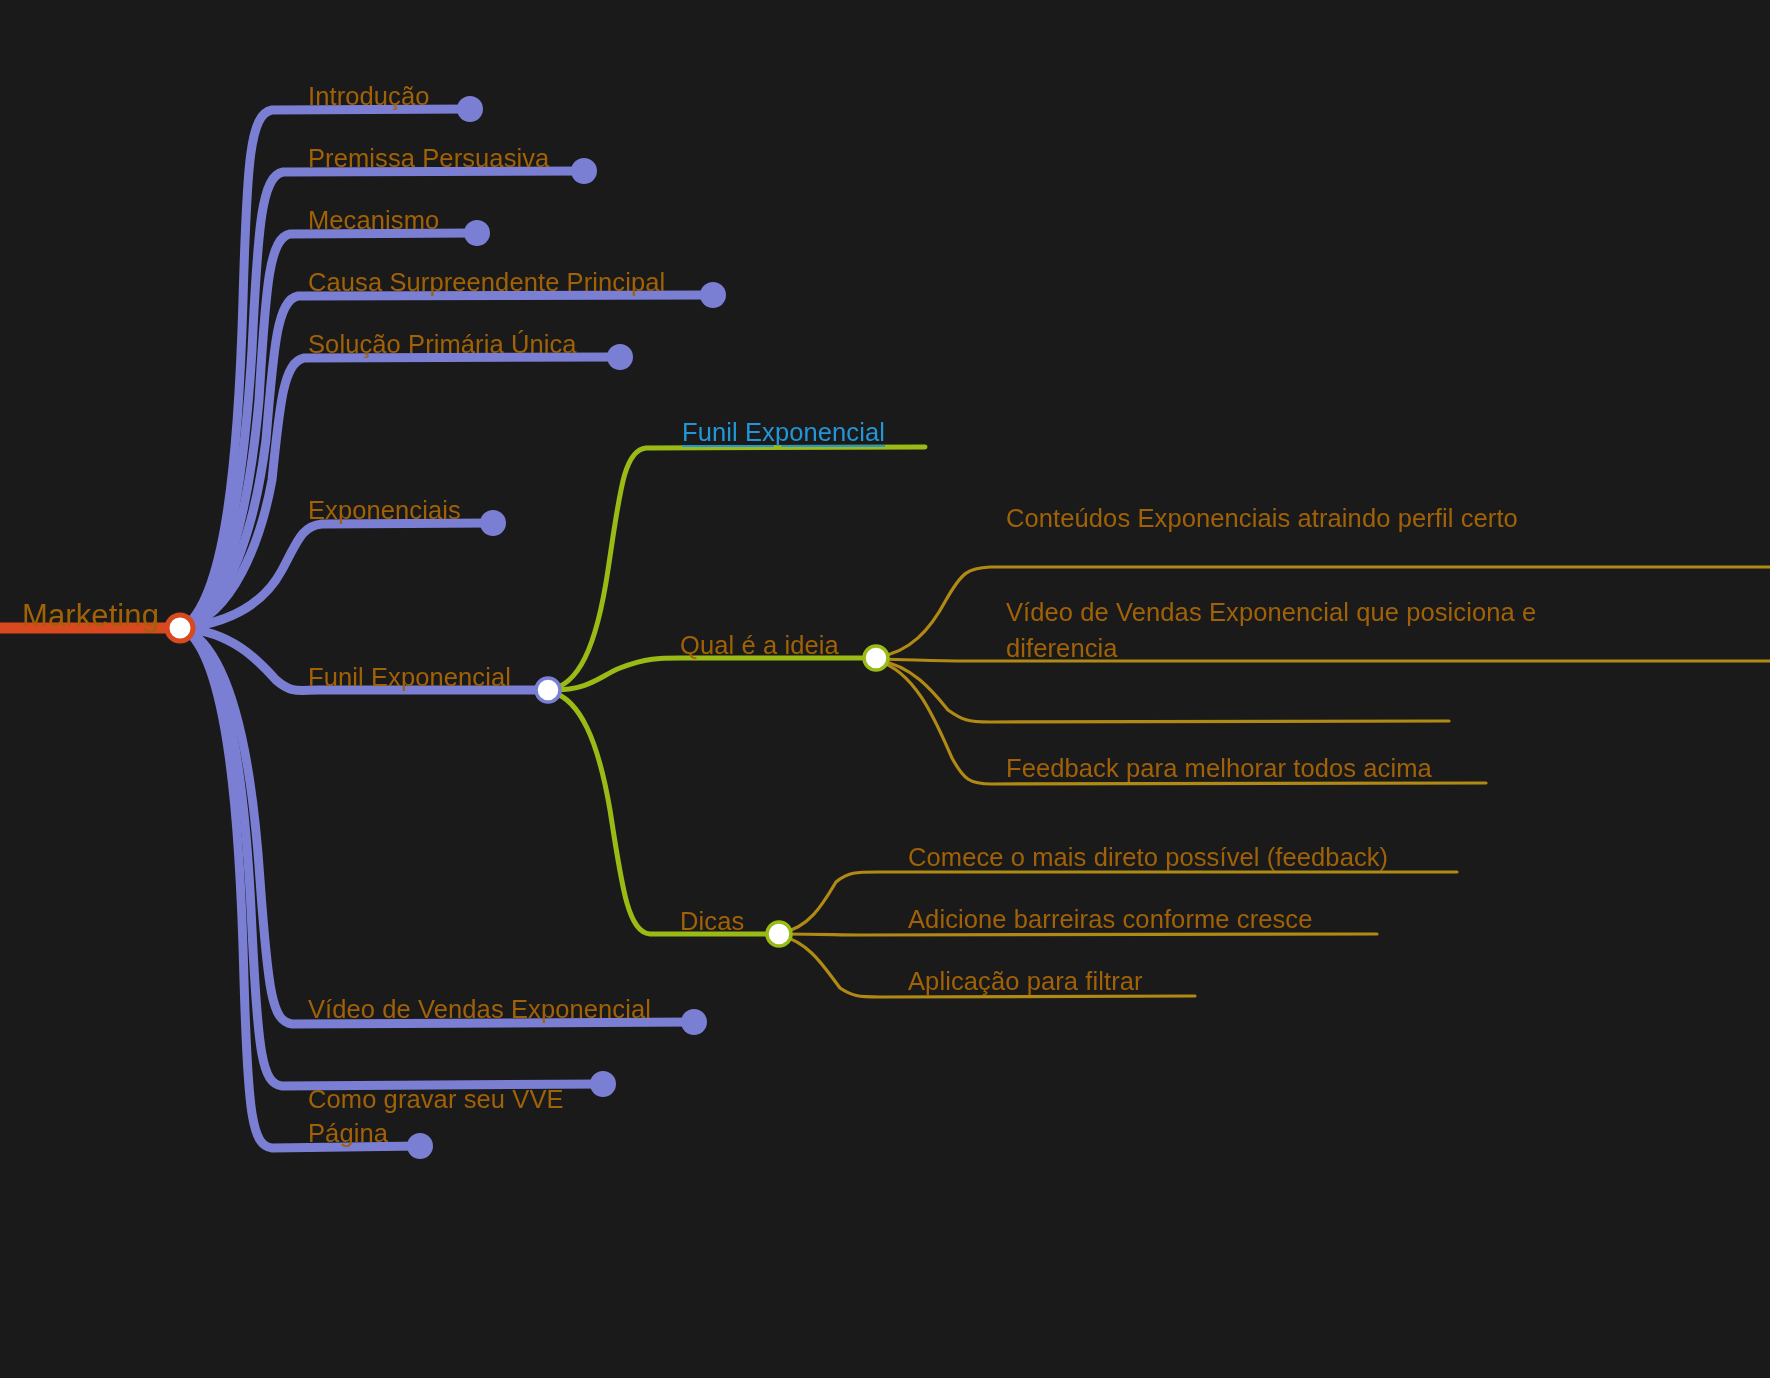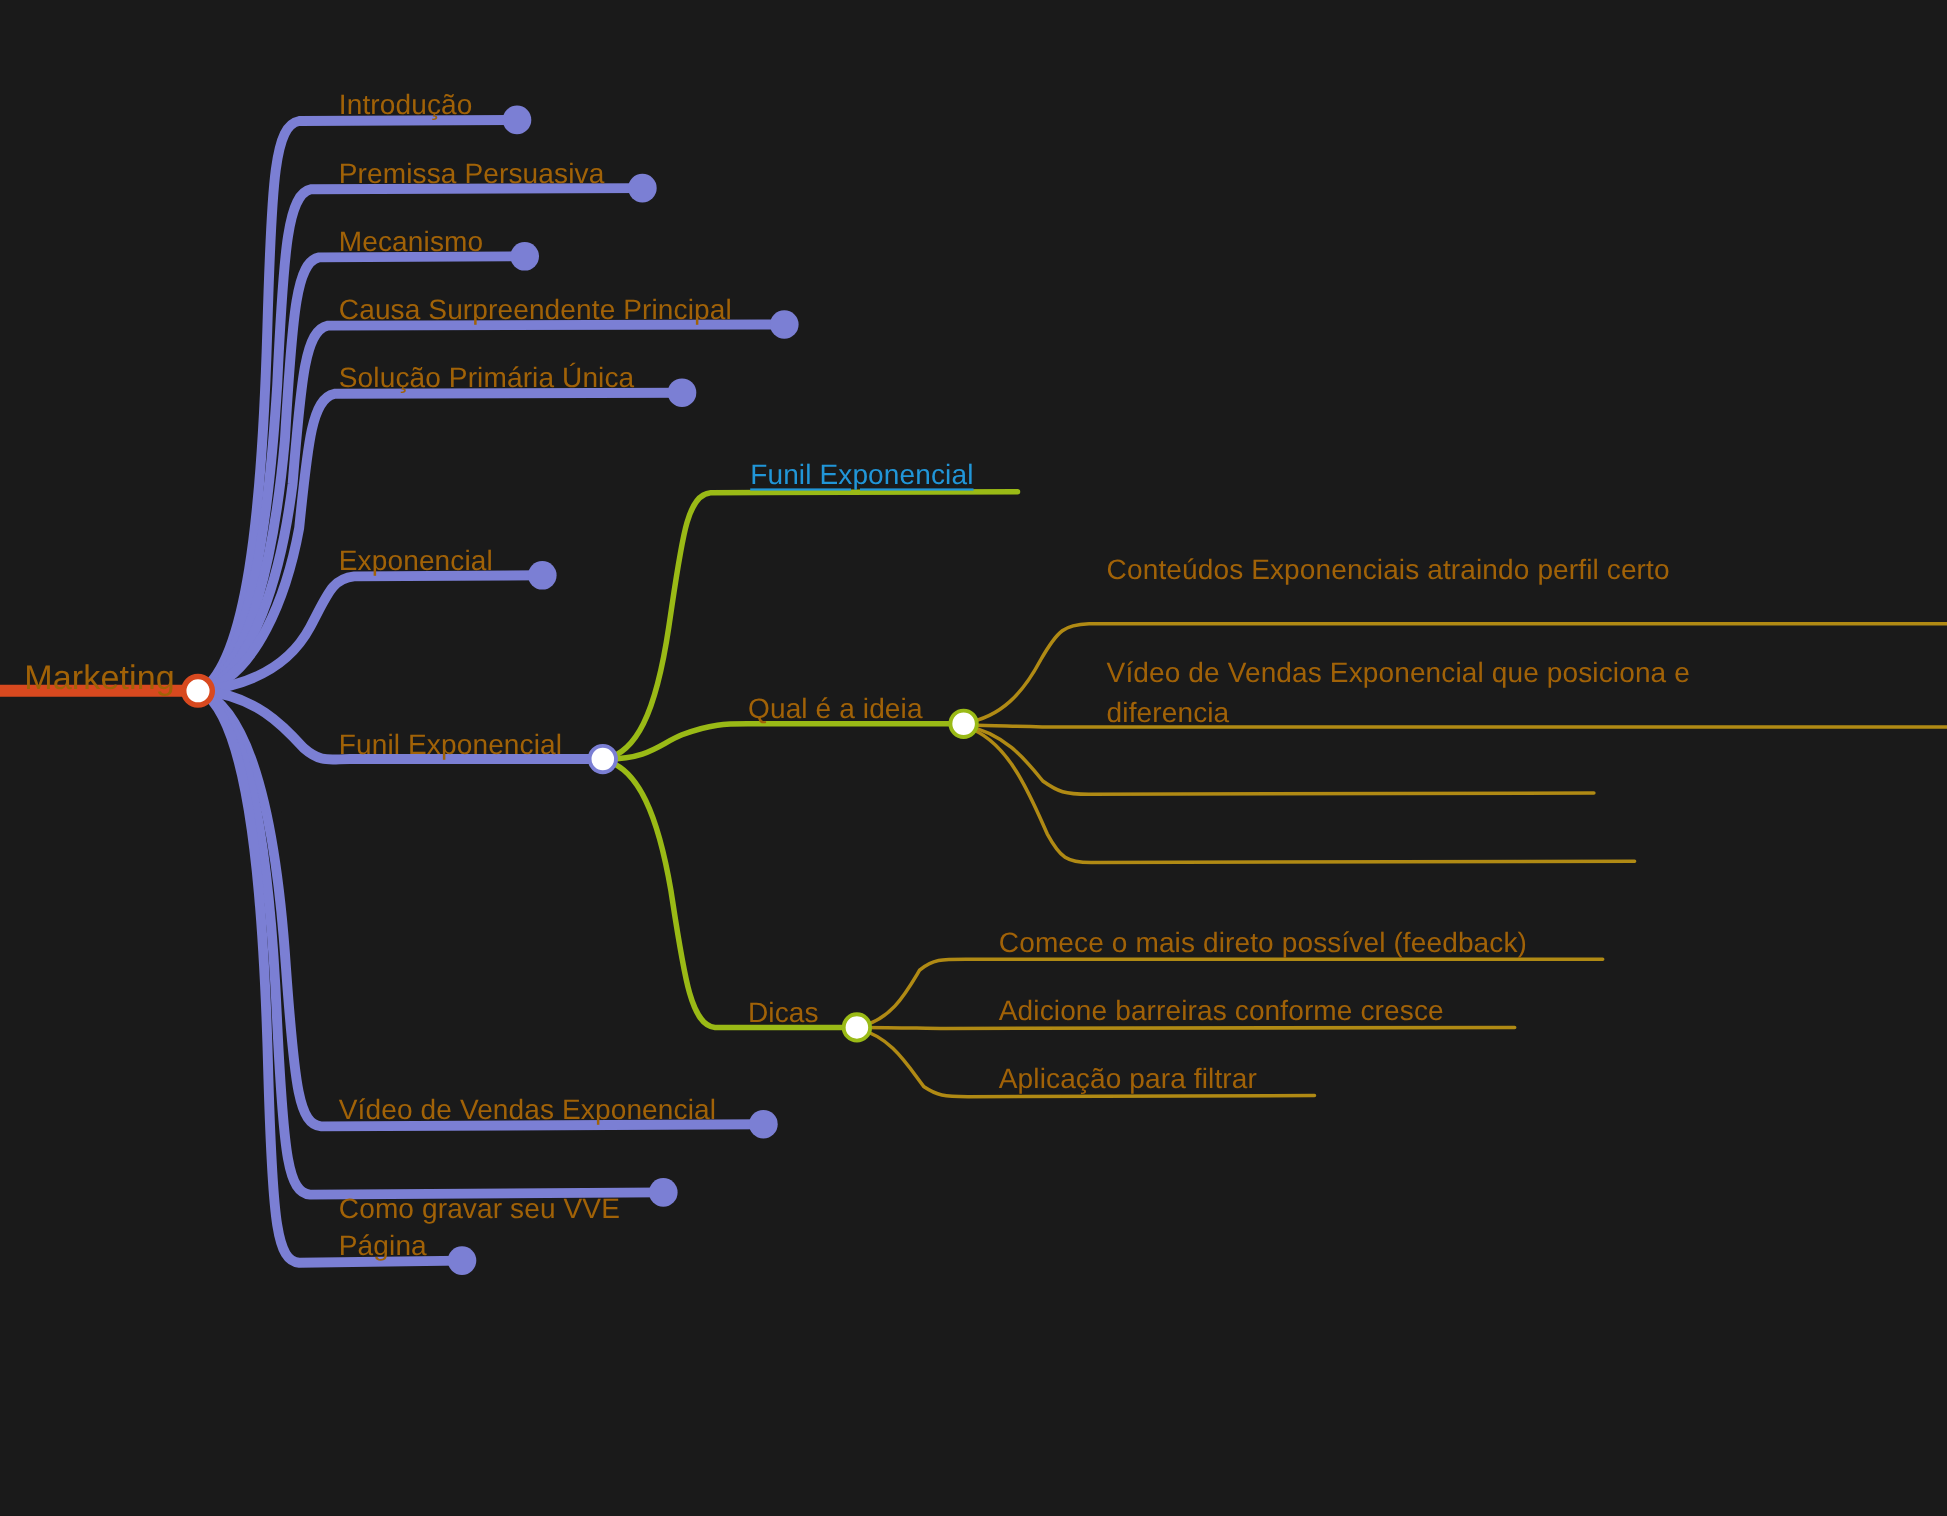--- a/index.html
+++ b/index.html
@@ -108,30 +108,31 @@
     <circle cx="180" cy="628" r="13" fill="#ffffff" stroke="#d8491f" stroke-width="5"></circle>
   </svg>
 
   <div class="node-label root-label" style="left:22px; top:594px;">Marketing</div>
 
   <div class="node-label" style="left:308px; top:78px;">Introdução</div>
   <div class="node-label" style="left:308px; top:140px;">Premissa Persuasiva</div>
   <div class="node-label" style="left:308px; top:202px;">Mecanismo</div>
   <div class="node-label" style="left:308px; top:264px;">Causa Surpreendente Principal</div>
   <div class="node-label" style="left:308px; top:326px;">Solução Primária Única</div>
-  <div class="node-label" style="left:308px; top:492px;">Exponencial</div>
+  <div class="node-label" style="left:308px; top:492px;">Exponenciais</div>
   <div class="node-label" style="left:308px; top:659px;">Funil Exponencial</div>
   <div class="node-label" style="left:308px; top:991px;">Vídeo de Vendas Exponencial</div>
   <div class="node-label" style="left:308px; top:1057px;margin-top:24px;">Como gravar seu VVE</div>
   <div class="node-label" style="left:308px; top:1115px;">Página</div>
 
   <div class="node-label link-label" style="left:682px; top:414px;">Funil Exponencial</div>
   <div class="node-label" style="left:680px; top:627px;">Qual é a ideia</div>
   <div class="node-label" style="left:680px; top:903px;">Dicas</div>
 
   <div class="node-label wrap" style="left:1006px; top:500px; width:530px;">Conteúdos Exponenciais atraindo perfil certo</div>
   <div class="node-label wrap" style="left:1006px; top:594px; width:560px;">Vídeo de Vendas Exponencial que posiciona e diferencia</div>
+  <div class="node-label" style="left:1006px; top:750px;">Feedback para melhorar todos acima</div>
 
   <div class="node-label" style="left:908px; top:839px;">Comece o mais direto possível (feedback)</div>
   <div class="node-label" style="left:908px; top:901px;">Adicione barreiras conforme cresce</div>
   <div class="node-label" style="left:908px; top:963px;">Aplicação para filtrar</div>
 
 </div>
 
 </body></html>

